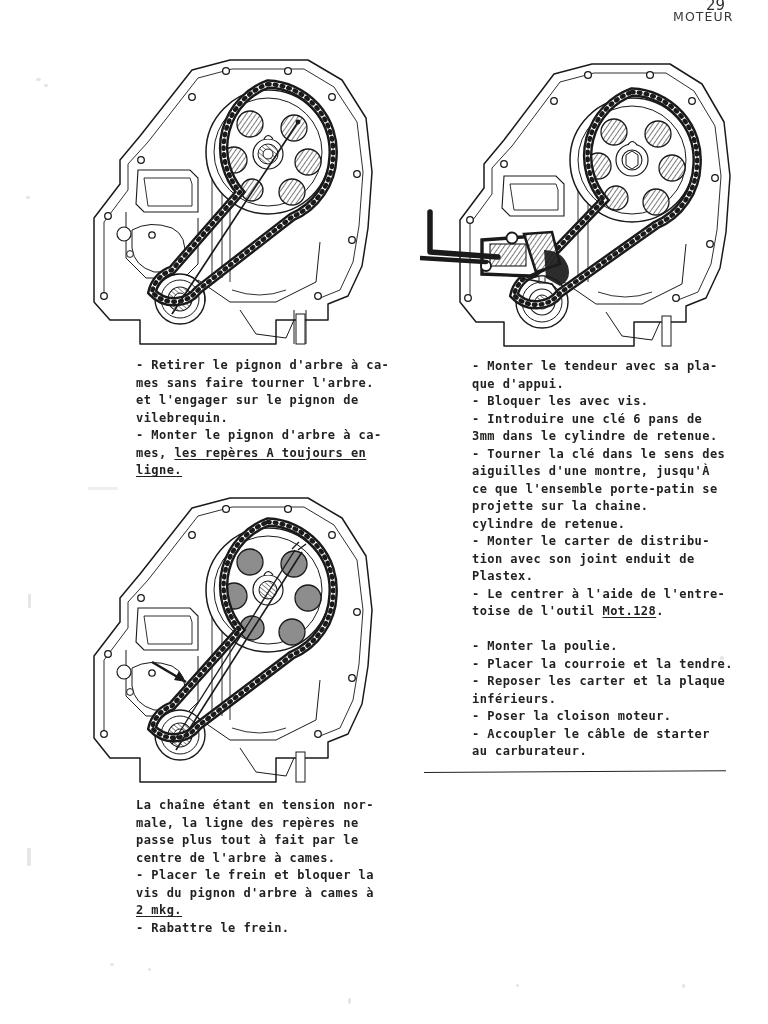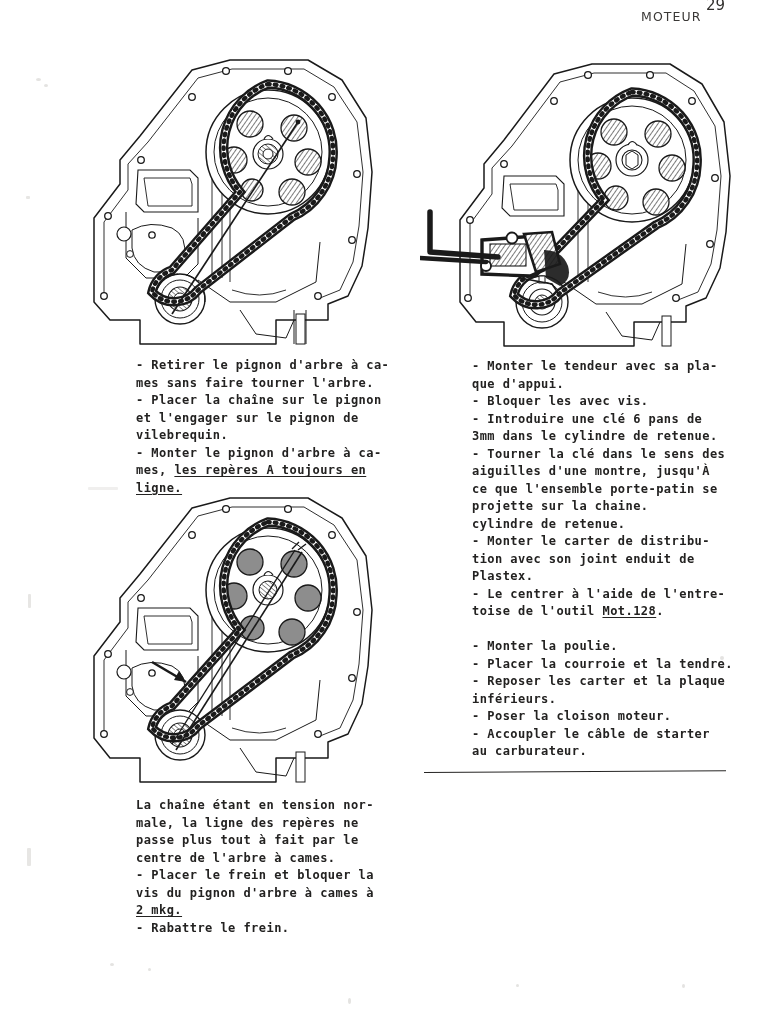--- a/index.html
+++ b/index.html
@@ -13,21 +13,21 @@
   }
   .page{position:absolute;inset:0;}
 
   
   #page-number{
     position:absolute;left:706px;top:-4px;
     font-size:15px;color:#33312f;letter-spacing:0px;
     font-family:"DejaVu Sans","Liberation Sans",sans-serif;
   }
   #header-title{
-    position:absolute;left:641px;top:9px;
+    position:absolute;left:673px;top:9px;
     font-size:12.5px;color:#3a3836;letter-spacing:1.1px;
     font-family:"DejaVu Sans","Liberation Sans",sans-serif;
   }
 
   
   .textblock{position:absolute;color:#232221;}
   .line{
     font-size:12px;
     line-height:17.5px;
     white-space:pre;
@@ -378,21 +378,20 @@
       <g>
         <line x1="72" y1="170" x2="106" y2="190" stroke="#1a1a1a" stroke-width="2.6"></line>
         <path d="M106 190 L94 188 L99 179 Z" fill="#1a1a1a"></path>
       </g>
     </svg>
   </div>
 
   <div class="textblock" id="text-left-top">
       <div class="line">- Retirer le pignon d'arbre à ca-</div>
       <div class="line">mes sans faire tourner l'arbre.</div>
-      <div class="line">- Placer la chaîne sur le pignon</div>
       <div class="line">et l'engager sur le pignon de</div>
       <div class="line">vilebrequin.</div>
       <div class="line">- Monter le pignon d'arbre à ca-</div>
       <div class="line">mes, <span class="u">les repères A toujours en</span></div>
       <div class="line"><span class="u">ligne.</span></div>
     </div>
 
   <div class="textblock" id="text-right">
       <div class="line">- Monter le tendeur avec sa pla-</div>
       <div class="line">que d'appui.</div>

